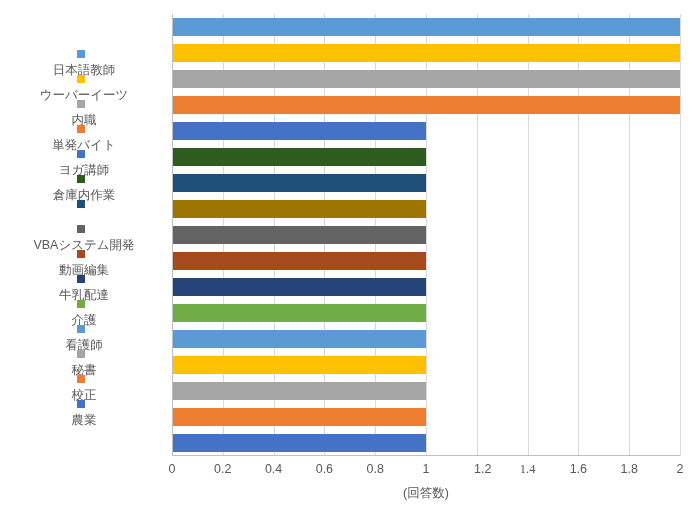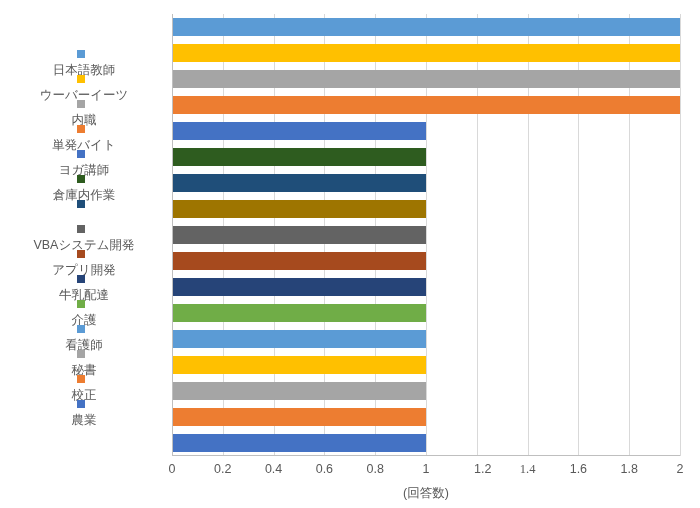--- a/index.html
+++ b/index.html
@@ -61,21 +61,21 @@
       </div>
       <div class="legend-item">
         <span class="legend-sw" style="background: rgb(31, 78, 121);"></span>
       </div>
       <div class="legend-item">
         <span class="legend-sw" style="background: rgb(99, 99, 99);"></span>
         <span>VBAシステム開発</span>
       </div>
       <div class="legend-item">
         <span class="legend-sw" style="background: rgb(166, 74, 30);"></span>
-        <span>アプリ開発</span>
+        <span>動画編集</span>
       </div>
       <div class="legend-item">
         <span class="legend-sw" style="background: rgb(38, 68, 120);"></span>
         <span>牛乳配達</span>
       </div>
       <div class="legend-item">
         <span class="legend-sw" style="background: rgb(112, 173, 71);"></span>
         <span>介護</span>
       </div>
       <div class="legend-item">

